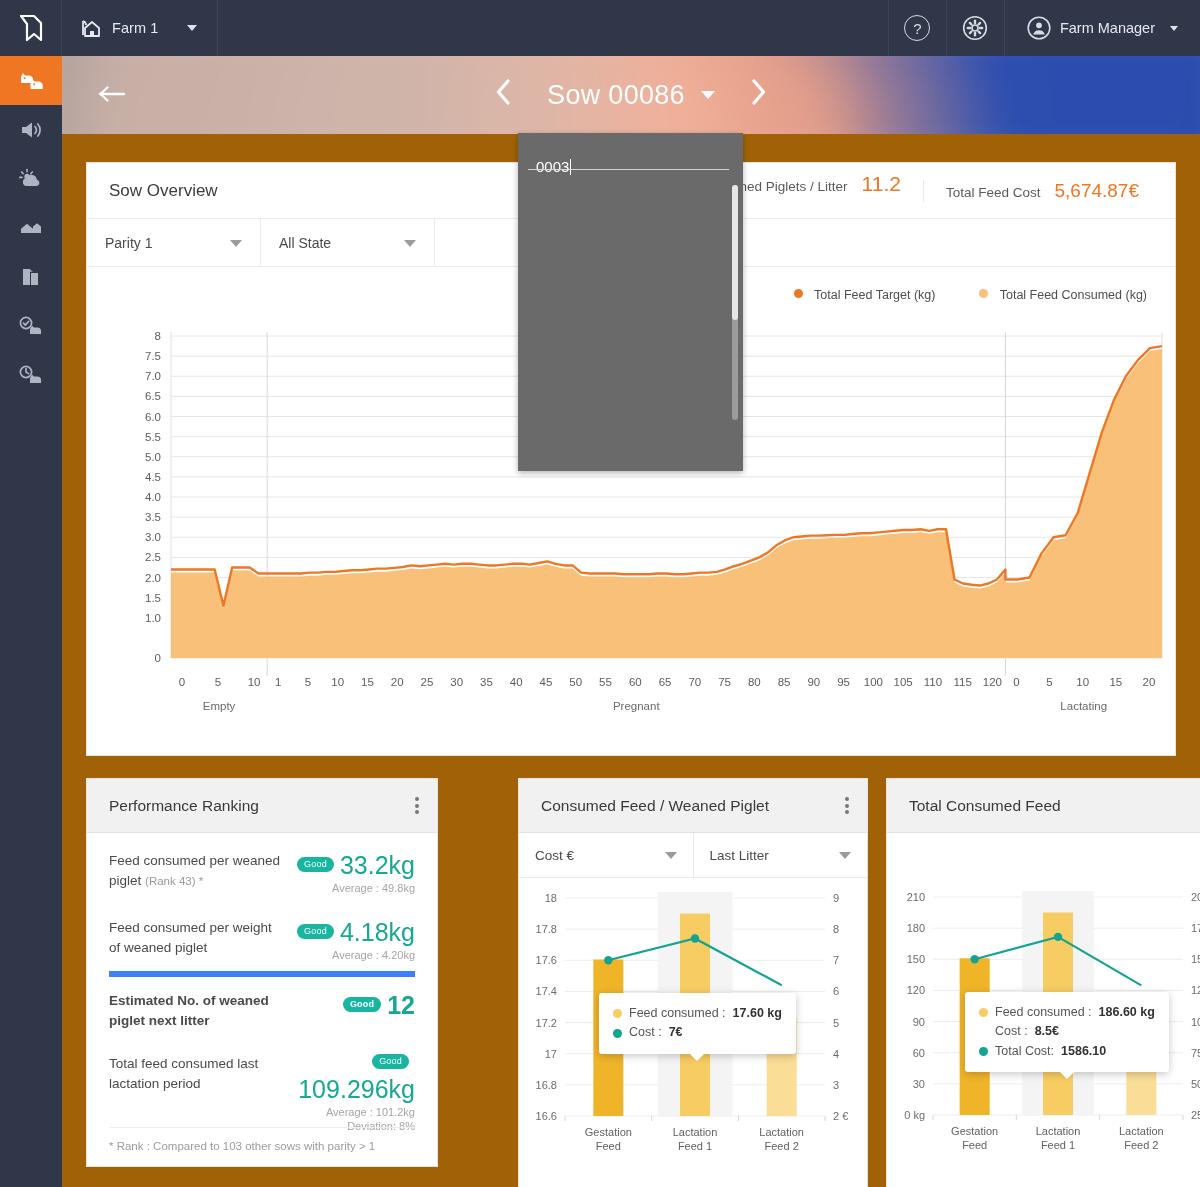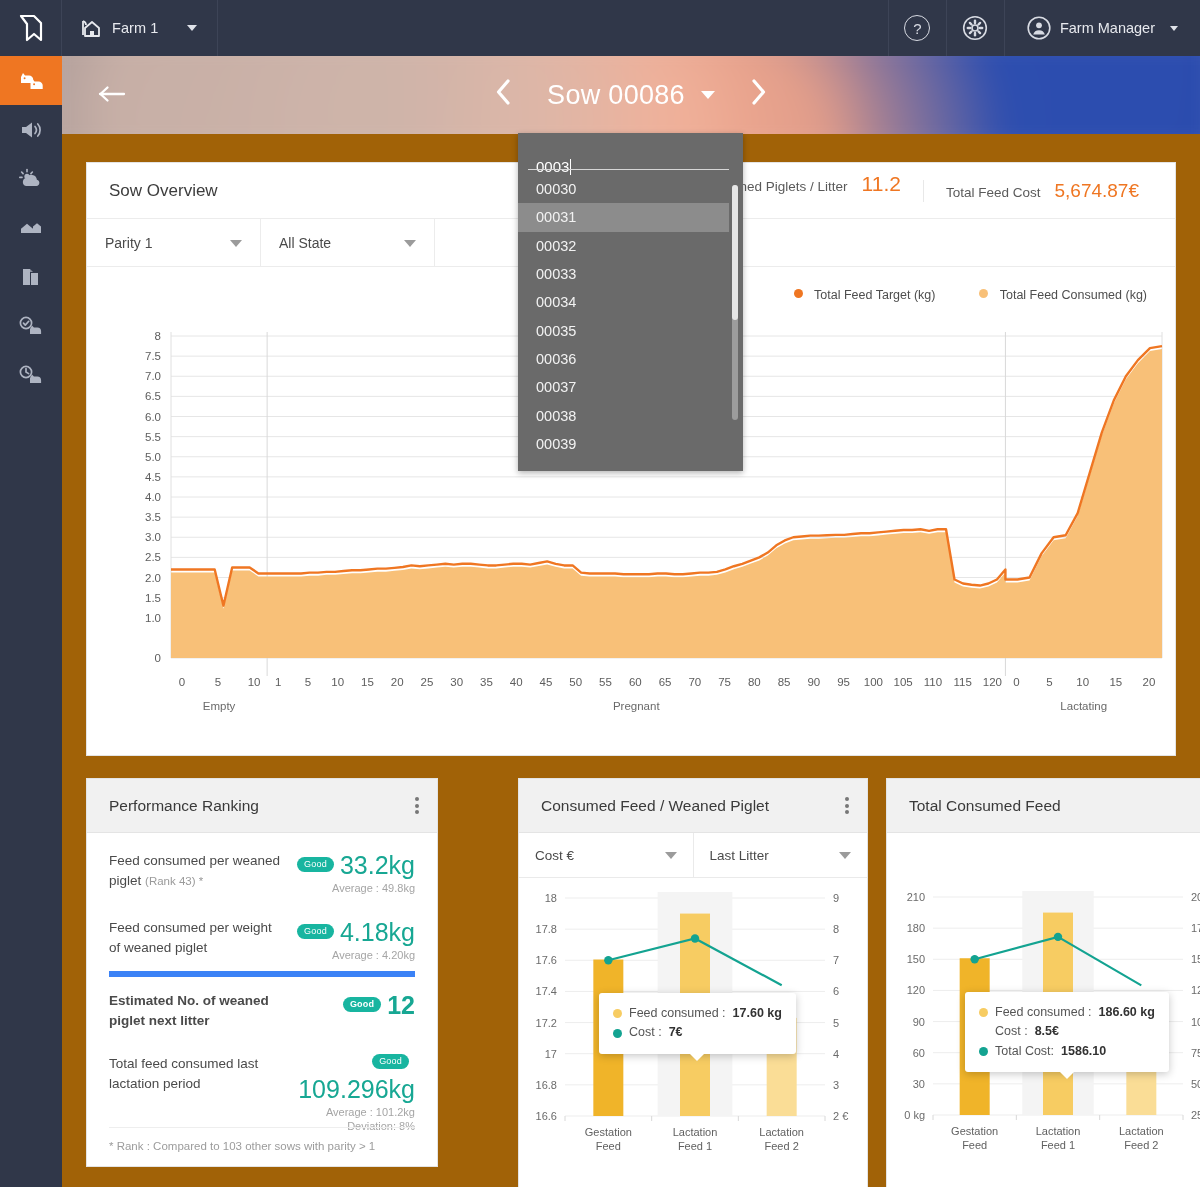--- a/index.html
+++ b/index.html
@@ -648,30 +648,18 @@
       </div>
     </div>
 
   </div>
 
   <div class="sow-dd">
     <div class="sow-dd-search">
       <span>0003</span>
         <span class="cursor"></span>
     </div>
-    <div class="sow-dd-list" id="sow-list">
-        <div class="sow-dd-item">00030</div>
-        <div class="sow-dd-item hl">00031</div>
-        <div class="sow-dd-item">00032</div>
-        <div class="sow-dd-item">00033</div>
-        <div class="sow-dd-item">00034</div>
-        <div class="sow-dd-item">00035</div>
-        <div class="sow-dd-item">00036</div>
-        <div class="sow-dd-item">00037</div>
-        <div class="sow-dd-item">00038</div>
-        <div class="sow-dd-item">00039</div>
-      </div>
     <div class="sow-dd-scroll">
         <i></i>
       </div>
   </div>
 
 </div>
 
 </body></html>

